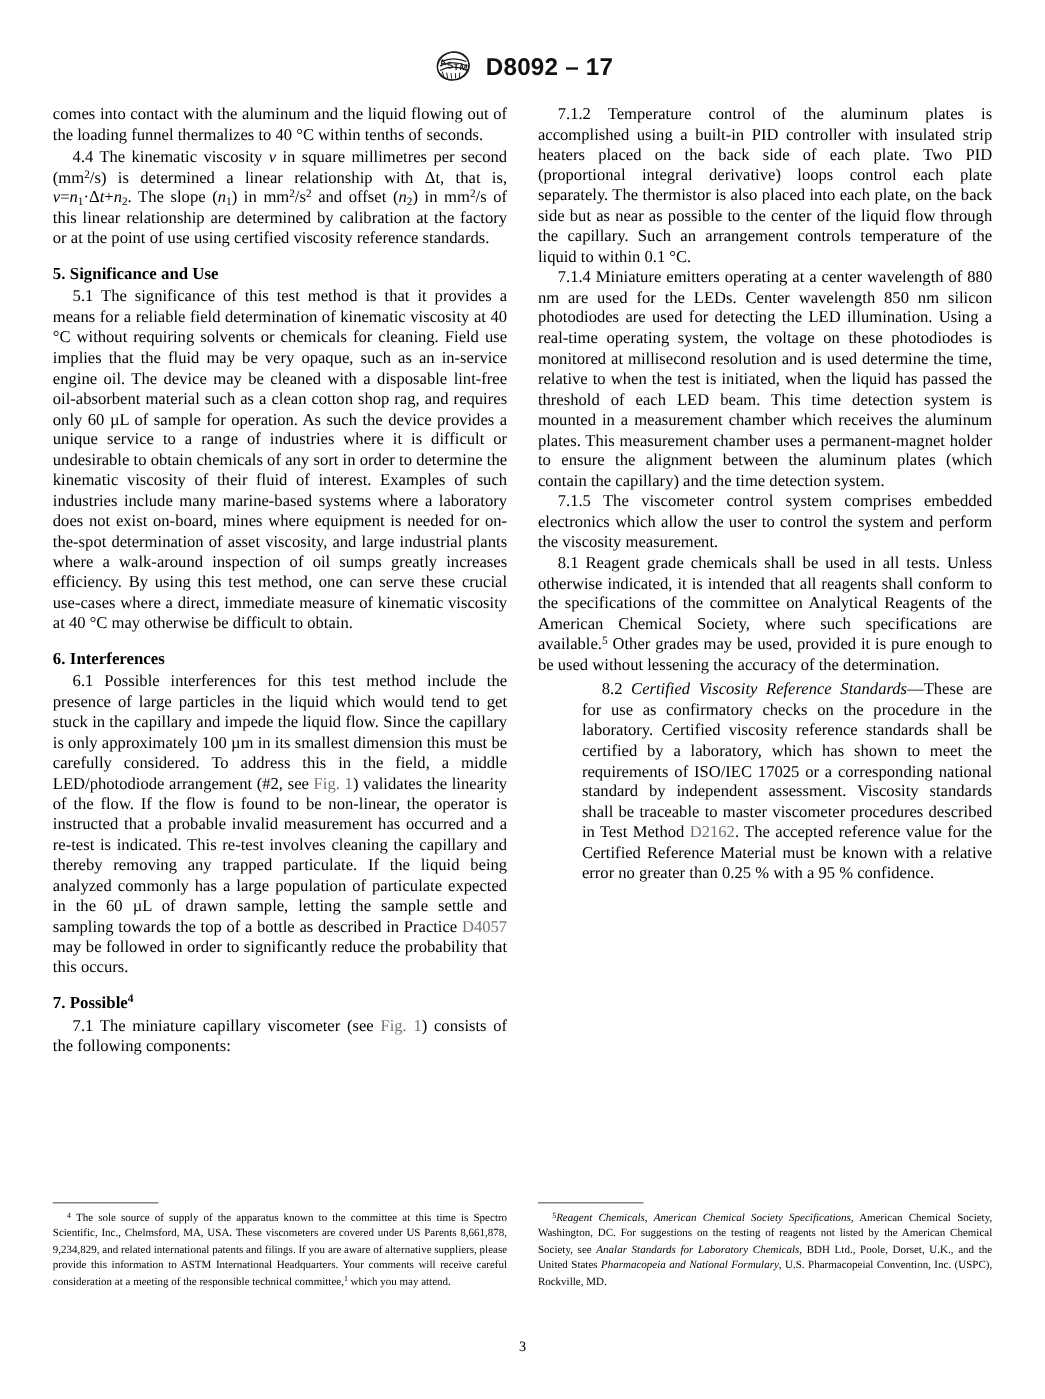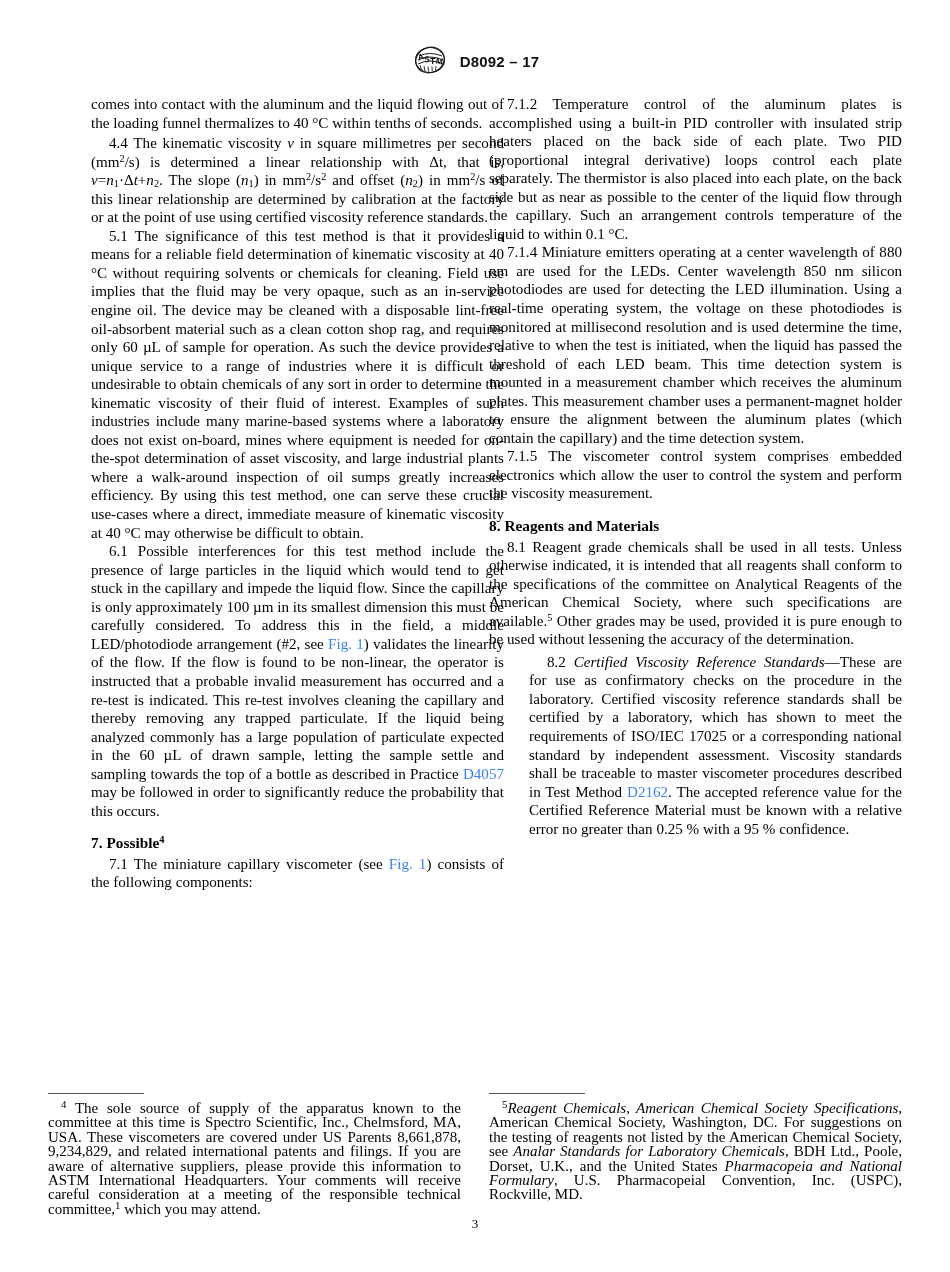--- a/index.html
+++ b/index.html
@@ -39,42 +39,42 @@
   }
   .astm-logo {
     display: inline-block;
     width: 40px;
     height: 28px;
     vertical-align: middle;
   }
   .doc-designation {
     font-family: "Liberation Sans", "DejaVu Sans", sans-serif;
     font-weight: bold;
-    font-size: 15px;
+    font-size: 22px;
     letter-spacing: 0.2px;
     color: #111;
     line-height: 1;
     position: relative;
     top: 1px;
   }
 
   
   .columns {
     position: absolute;
     left: 48px;
     top: 95px;
     width: 854px;
     height: 995px;
   }
   .col {
     position: absolute;
     top: 0;
     width: 413px;
   }
-  .col-left  { left: 0; margin-left: 43px; }
+  .col-left  { left: 0; }
   .col-right { left: 441px; }
 
   p.body-par {
     margin: 0;
     font-size: 15.1px;
     line-height: 18.55px;
     text-align: justify;
     text-justify: inter-word;
     hyphens: none;
   }
@@ -86,21 +86,21 @@
     padding-top: 13px;
     padding-bottom: 2.5px;
     font-family: "Liberation Serif", "DejaVu Serif", serif;
     font-weight: bold;
     font-size: 15.3px;
     line-height: 19px;
     text-align: left;
   }
   h3.section-head .num { margin-right: 4px; }
 
-  .lnk { color: #3b82f6; }
+  .lnk { color: #737373; }
   .ital { font-style: italic; }
   sup { font-size: 0.68em; line-height: 0; vertical-align: 0.45em; }
   sub { font-size: 0.68em; line-height: 0; vertical-align: -0.22em; }
 
   .math { font-style: italic; }
   .up   { font-style: normal; }
 
   
   .footnotes {
     position: absolute;
@@ -116,21 +116,21 @@
   .fn-col-left  { left: 0; }
   .fn-col-right { left: 441px; }
   .fn-rule {
     width: 96px;
     height: 0;
     border-top: 1px solid #555;
     margin: 0 0 7px 0;
   }
   p.fn {
     margin: 0;
-    font-size: 15px;
+    font-size: 10px;
     line-height: 14.4px;
     text-align: justify;
     text-indent: 13px;
   }
   p.fn sup { font-size: 0.72em; vertical-align: 0.42em; }
 
   
   .page-number {
     position: absolute;
     left: 0;
@@ -180,46 +180,49 @@
   <div class="columns">
 
     <div class="col col-left">
 
       <p class="body-par cont">comes into contact with the aluminum and the liquid flowing out of the loading funnel thermalizes to 40 °C within tenths of seconds.</p>
 
       <p class="body-par indent" style="margin-top:2px;">
         <span>4.4 The kinematic viscosity </span><span class="math">ν</span><span> in square millimetres per second (mm</span><sup>2</sup><span>/s) is determined a linear relationship with Δt, that is, </span><span class="math">ν</span><span class="up">=</span><span class="math">n</span><sub>1</sub><span class="up">·Δ</span><span class="math">t</span><span class="up">+</span><span class="math">n</span><sub>2</sub><span>. The slope (</span><span class="math">n</span><sub>1</sub><span>) in mm</span><sup>2</sup><span>/s</span><sup>2</sup><span> and offset (</span><span class="math">n</span><sub>2</sub><span>) in mm</span><sup>2</sup><span>/s of this linear relationship are determined by calibration at the factory or at the point of use using certified viscosity reference standards.</span>
       </p>
 
+      <h3 class="section-head">
+        <span class="num">5.</span><span>Significance and Use</span>
+      </h3>
 
       <p class="body-par indent">5.1 The significance of this test method is that it provides a means for a reliable field determination of kinematic viscosity at 40 °C without requiring solvents or chemicals for cleaning. Field use implies that the fluid may be very opaque, such as an in-service engine oil. The device may be cleaned with a disposable lint-free oil-absorbent material such as a clean cotton shop rag, and requires only 60 µL of sample for operation. As such the device provides a unique service to a range of industries where it is difficult or undesirable to obtain chemicals of any sort in order to determine the kinematic viscosity of their fluid of interest. Examples of such industries include many marine-based systems where a laboratory does not exist on-board, mines where equipment is needed for on-the-spot determination of asset viscosity, and large industrial plants where a walk-around inspection of oil sumps greatly increases efficiency. By using this test method, one can serve these crucial use-cases where a direct, immediate measure of kinematic viscosity at 40 °C may otherwise be difficult to obtain.</p>
 
+      <h3 class="section-head">
+        <span class="num">6.</span><span>Interferences</span>
+      </h3>
 
       <p class="body-par indent">
         <span>6.1 Possible interferences for this test method include the presence of large particles in the liquid which would tend to get stuck in the capillary and impede the liquid flow. Since the capillary is only approximately 100 µm in its smallest dimension this must be carefully considered. To address this in the field, a middle LED/photodiode arrangement (#2, see </span><a class="lnk" href="#" style="text-decoration:none;">Fig. 1</a><span>) validates the linearity of the flow. If the flow is found to be non-linear, the operator is instructed that a probable invalid measurement has occurred and a re-test is indicated. This re-test involves cleaning the capillary and thereby removing any trapped particulate. If the liquid being analyzed commonly has a large population of particulate expected in the 60 µL of drawn sample, letting the sample settle and sampling towards the top of a bottle as described in Practice </span><a class="lnk" href="#" style="text-decoration:none;">D4057</a><span> may be followed in order to significantly reduce the probability that this occurs.</span>
       </p>
 
       <h3 class="section-head">
         <span class="num">7.</span><span>Possible</span><sup>4</sup>
       </h3>
 
       <p class="body-par indent">
         <span>7.1 The miniature capillary viscometer (see </span><a class="lnk" href="#" style="text-decoration:none;">Fig. 1</a><span>) consists of the following components:</span>
       </p>
     </div>
 
     <div class="col col-right">
 
       <p class="body-par indent">7.1.2 Temperature control of the aluminum plates is accomplished using a built-in PID controller with insulated strip heaters placed on the back side of each plate. Two PID (proportional integral derivative) loops control each plate separately. The thermistor is also placed into each plate, on the back side but as near as possible to the center of the liquid flow through the capillary. Such an arrangement controls temperature of the liquid to within 0.1 °C.</p>
       <p class="body-par indent">7.1.4 Miniature emitters operating at a center wavelength of 880 nm are used for the LEDs. Center wavelength 850 nm silicon photodiodes are used for detecting the LED illumination. Using a real-time operating system, the voltage on these photodiodes is monitored at millisecond resolution and is used determine the time, relative to when the test is initiated, when the liquid has passed the threshold of each LED beam. This time detection system is mounted in a measurement chamber which receives the aluminum plates. This measurement chamber uses a permanent-magnet holder to ensure the alignment between the aluminum plates (which contain the capillary) and the time detection system.</p>
       <p class="body-par indent">7.1.5 The viscometer control system comprises embedded electronics which allow the user to control the system and perform the viscosity measurement.</p>
 
-      <h3 class="section-head">
-        <span class="num">8.</span><span>Reagents and Materials</span>
-      </h3>
 
       <p class="body-par indent">
         <span>8.1 Reagent grade chemicals shall be used in all tests. Unless otherwise indicated, it is intended that all reagents shall conform to the specifications of the committee on Analytical Reagents of the American Chemical Society, where such specifications are available.</span><sup>5</sup><span> Other grades may be used, provided it is pure enough to be used without lessening the accuracy of the determination.</span>
       </p>
 
       <p class="body-par indent" style="margin-top:4px;margin-left:40px;">
         <span>8.2 </span><span class="ital">Certified Viscosity Reference Standards</span><span>—These are for use as confirmatory checks on the procedure in the laboratory. Certified viscosity reference standards shall be certified by a laboratory, which has shown to meet the requirements of ISO/IEC 17025 or a corresponding national standard by independent assessment. Viscosity standards shall be traceable to master viscometer procedures described in Test Method </span><a class="lnk" href="#" style="text-decoration:none;">D2162</a><span>. The accepted reference value for the Certified Reference Material must be known with a relative error no greater than 0.25 % with a 95 % confidence.</span>
       </p>
     </div>
   </div>

